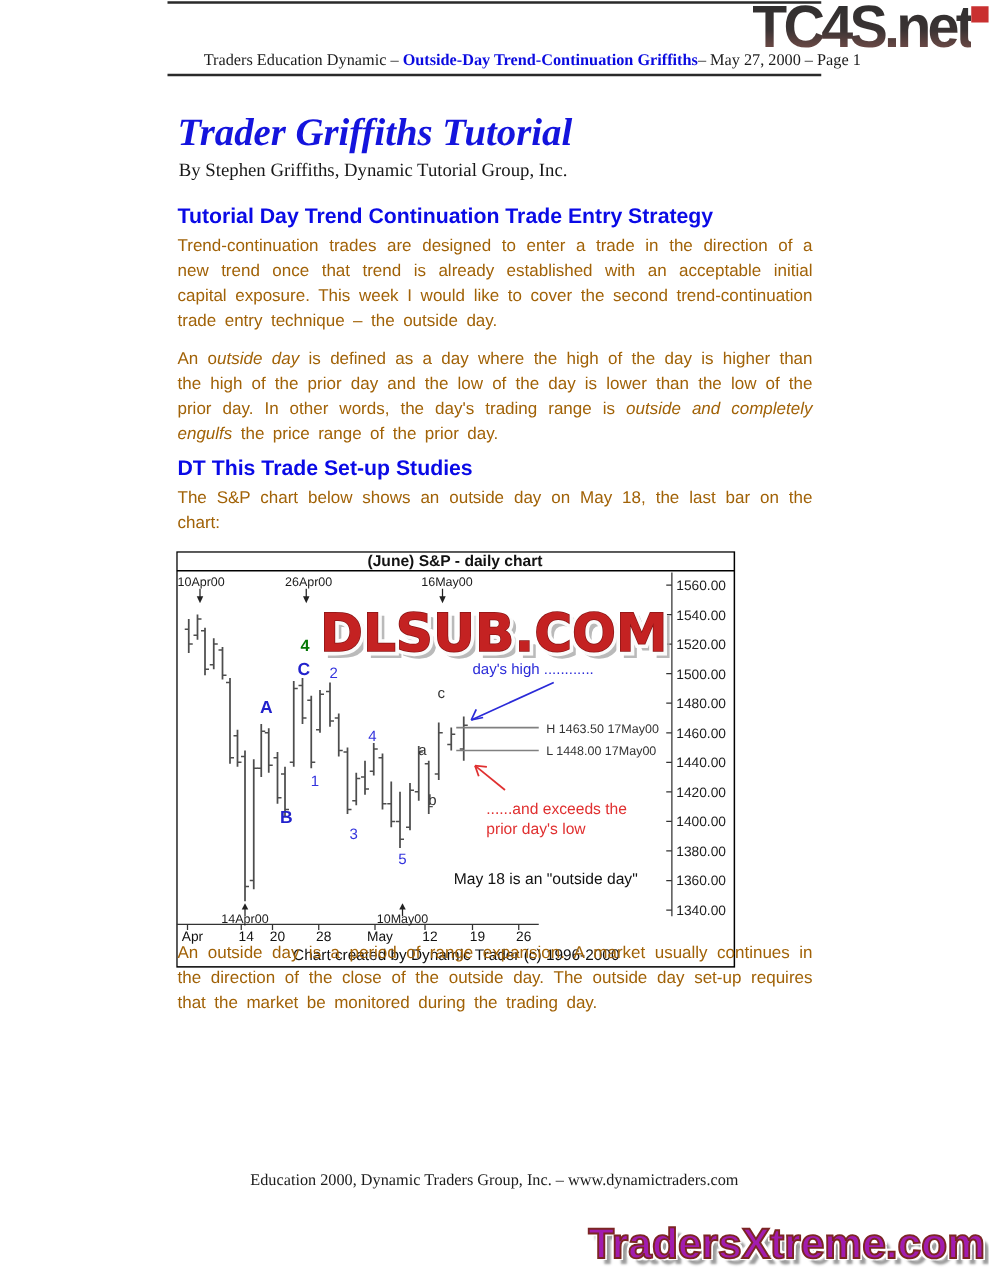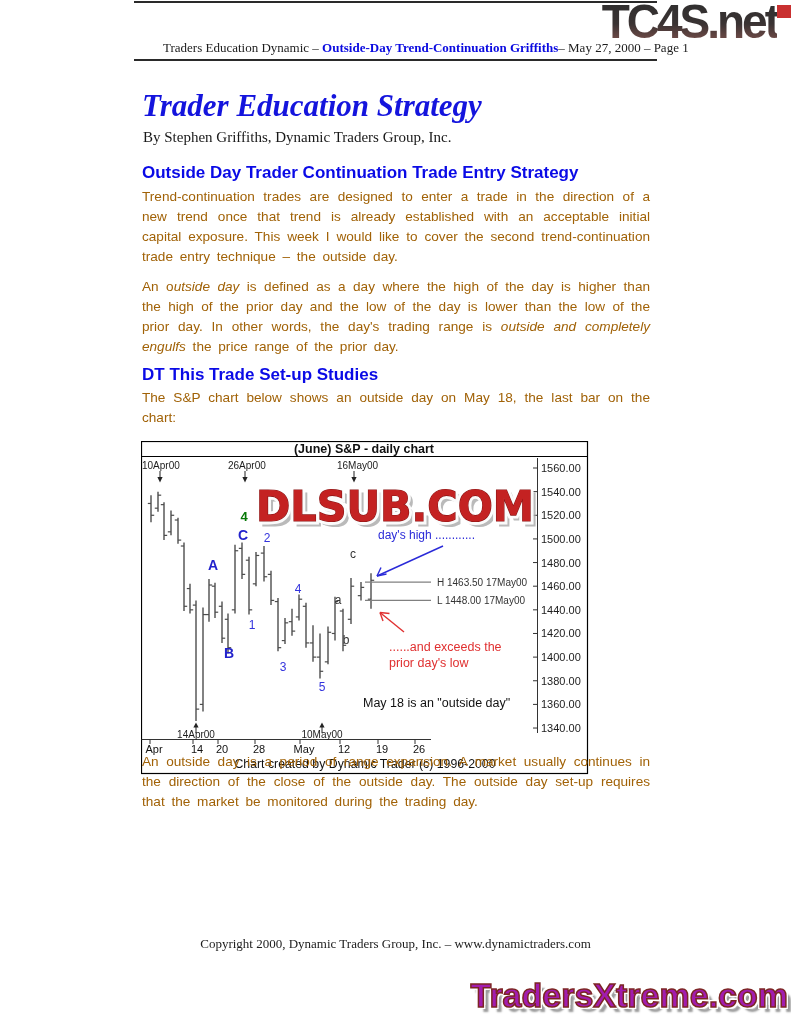--- a/index.html
+++ b/index.html
@@ -59,24 +59,24 @@
 <body>
 
 <div class="rule" style="top:1px;"></div>
 <div class="rule" style="top:59px;"></div>
 
 <div class="hdr"><span>Traders Education Dynamic – </span><span class="run-blue">Outside-Day Trend-Continuation Griffiths</span><span>– May 27, 2000  – Page 1</span></div>
 
 <div class="tc4s">TC4S.net</div>
 <div class="redchip"></div>
 
-<div class="doc-title">Trader Education Strategy</div>
-<div class="byline">By Stephen Griffiths, Dynamic Traders Group, Inc.</div>
-
-<div class="h2" style="top:163px;">Outside Day Trader Continuation Trade Entry Strategy</div>
+<div class="doc-title">Trader Griffiths Tutorial</div>
+<div class="byline">By Stephen Griffiths, Dynamic Tutorial Group, Inc.</div>
+
+<div class="h2" style="top:163px;">Tutorial Day Trend Continuation Trade Entry Strategy</div>
 <div class="para" style="top:187px;">Trend-continuation trades are designed to enter a trade in the direction of a new trend once that trend is already established with an acceptable initial capital exposure. This week I would like to cover the second trend-continuation trade entry technique – the outside day.</div>
 <div class="para" style="top:277px;"><span>An o</span><span class="run-i">utside day</span><span> is defined as a day where the high of the day is higher than the high of the prior day and the low of the day is lower than the low of the prior day. In other words, the day's trading range is </span><span class="run-i">outside and completely engulfs</span><span> the price range of the prior day.</span></div>
 
 <div class="h2" style="top:365px;">DT This Trade Set-up Studies</div>
 <div class="para" style="top:388px;">The S&amp;P chart below shows an outside day on May 18, the last bar on the chart:</div>
 
 <svg id="chartsvg" width="448" height="334" viewBox="141 441 448 334">
     <rect x="141.5" y="441.5" width="446" height="332" fill="#fff" stroke="#000" stroke-width="1.2"></rect>
     <line x1="141.5" y1="456.5" x2="587.5" y2="456.5" stroke="#000" stroke-width="1.2"></line>
     <text x="364" y="453" font-size="12.5" font-family="&quot;Liberation Sans&quot;,sans-serif" fill="#111" text-anchor="middle" font-weight="bold">(June) S&amp;P - daily chart</text>
@@ -276,15 +276,15 @@
       <line x1="380" y1="612.5" x2="383" y2="621" stroke="#e03030" stroke-width="1.4"></line>
       <text x="389" y="651" font-size="12.5" font-family="&quot;Liberation Sans&quot;,sans-serif" fill="#e03030" text-anchor="start" font-weight="normal">......and exceeds the</text>
       <text x="389" y="667" font-size="12.5" font-family="&quot;Liberation Sans&quot;,sans-serif" fill="#e03030" text-anchor="start" font-weight="normal">prior day's low</text>
       <text x="363" y="707" font-size="12.5" font-family="&quot;Liberation Sans&quot;,sans-serif" fill="#111" text-anchor="start" font-weight="normal">May 18 is an "outside day"</text>
     </g>
     <text x="365" y="768" font-size="12.3" font-family="&quot;Liberation Sans&quot;,sans-serif" fill="#111" text-anchor="middle" font-weight="normal">Chart created by Dynamic Trader (c) 1996-2000</text>
   </svg>
 
 <div class="para" style="top:752px;">An outside day is a period of range expansion. A market usually continues in the direction of the close of the outside day. The outside day set-up requires that the market be monitored during the trading day.</div>
 
-<div class="footer">Copyright 2000, Dynamic Traders Group, Inc. – www.dynamictraders.com</div>
+<div class="footer">Education 2000, Dynamic Traders Group, Inc. – www.dynamictraders.com</div>
 
 <div class="txtreme">TradersXtreme.com</div>
 
 </body></html>

